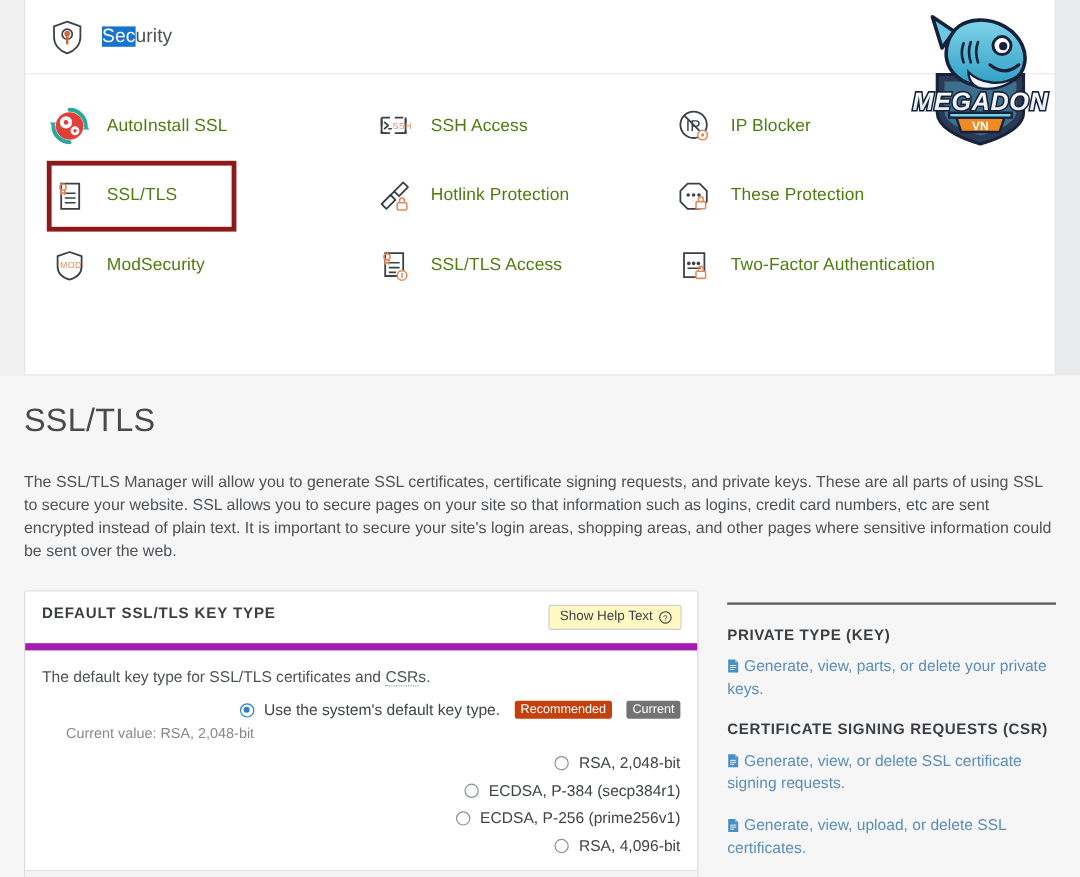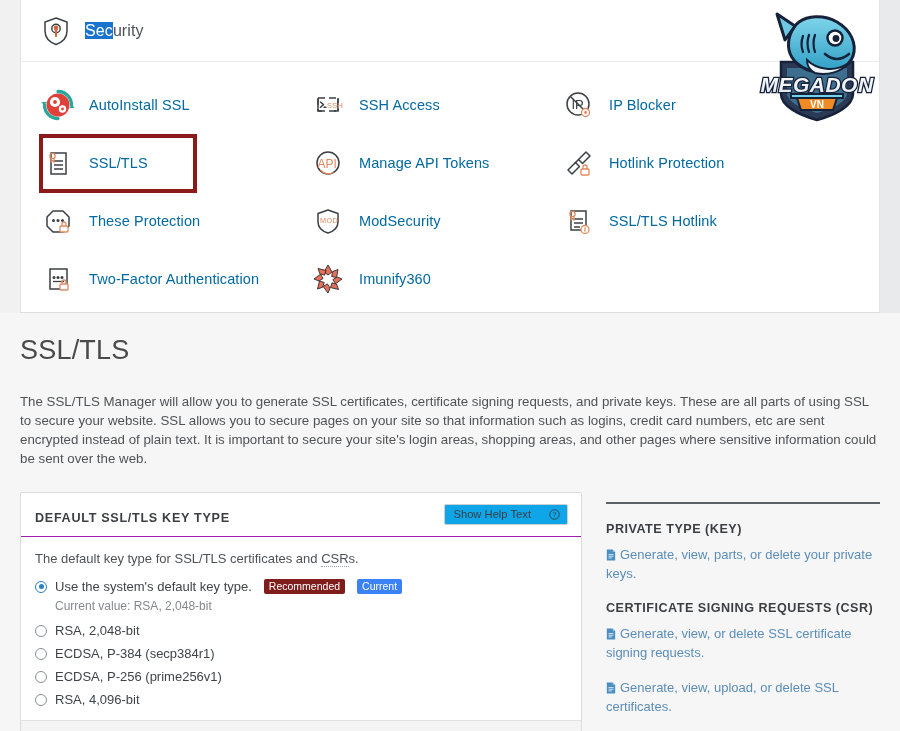--- a/index.html
+++ b/index.html
@@ -35,21 +35,21 @@
     padding: 14px 0 10px 0;
     display: grid;
     grid-template-columns: 270px 250px 1fr;
     row-gap: 0px;
   }
   .cell {
     display: flex; align-items: center; height: 58px;
     padding-left: 18px; cursor: pointer;
   }
   .cell .c-icon { width: 38px; height: 38px; flex: 0 0 auto; margin-right: 12px; text-align: center; }
-  .cell .c-label { font-size: 14.5px; color: #0369a1; letter-spacing: .1px; text-align: right; }
+  .cell .c-label { font-size: 14.5px; color: #4d7c0f; letter-spacing: .1px; text-align: right; }
 
   
   .hl-box {
     position: absolute; left: 18px; top: 134px; width: 158px; height: 59px;
     border: 4px solid #8c1a1a; background: transparent; pointer-events: none;
   }
 
   
   .logo { position: absolute; right: -8px; top: 10px; width: 140px; height: 120px; }
 
@@ -65,52 +65,52 @@
   }
 
   .cols { display: flex; gap: 24px; padding: 0 20px; }
   .col-left { width: 562px; flex: 0 0 562px; }
   .col-right { flex: 1; }
 
   .panel {
     background: #ffffff; border: 1px solid #dcdcdc; border-radius: 2px;
   }
   .panel-head {
-    display: flex; align-items: flex-end; justify-content: space-between;
-    padding: 11px 13px 11px 14px; border-bottom: 1px solid #a21caf;
+    display: flex; align-items: flex-start; justify-content: space-between;
+    padding: 11px 13px 11px 14px; border-bottom: 6px solid #a21caf;
   }
   .panel-head .ptitle {
     font-size: 12.6px; font-weight: bold; color: #3b3f42; letter-spacing: .7px;
   }
   .help-btn {
-    font-size: 11.2px; color: #3a3f43; background: #0ea5e9;
+    font-size: 11.2px; color: #3a3f43; background: #fef9c3;
     border: 1px solid #cfcfcf; border-radius: 2px; padding: 3px 7px 4px 8px;
-    display: inline-flex; align-items: center; gap: 18px; cursor: pointer;
+    display: inline-flex; align-items: center; gap: 5px; cursor: pointer;
   }
   .panel-body { padding: 14px 14px 8px 14px; }
   .desc { font-size: 13px; color: #4d5256; margin: 0 0 10px 0; }
   .desc .abbr { border-bottom: 1px dotted #9aa0a5; }
 
-  .radio-row { display: flex; align-items: center; gap: 8px; margin: 0 0 2px 0; min-height: 21px; }
+  .radio-row { display: flex; align-items: center; gap: 8px; margin: 0 0 2px 0; min-height: 21px; justify-content: flex-end; }
   .radio {
     width: 12px; height: 12px; border-radius: 50%; border: 1px solid #8b9095;
     background: #fff; flex: 0 0 auto; position: relative; cursor: pointer;
   }
   .radio.on { border-color: #2a7fc9; border-width: 1px; }
   .radio.on::after {
     content: ""; position: absolute; left: 2.5px; top: 2.5px;
     width: 5px; height: 5px; border-radius: 50%; background: #2a7fc9;
   }
   .r-label { font-size: 13px; color: #3f4448; }
   .badge {
     display: inline-block; font-size: 10.5px; color: #fff; border-radius: 2px;
     padding: 2px 5px 3px 5px; line-height: 1; margin-left: 4px;
   }
-  .badge.green { background: #7f1d1d; }
-  .badge.blue  { background: #3b82f6; }
+  .badge.green { background: #c2410c; }
+  .badge.blue  { background: #737373; }
   .sub-note { font-size: 12px; color: #85898d; margin: 1px 0 7px 20px; }
 
   .panel-foot {
     background: #f4f4f4; border-top: 1px solid #e2e2e2; padding: 11px 14px;
   }
 
   
   .col-right { padding-top: 2px; }
   .rule { height: 2px; background: #5c6166; margin: 8px 0 17px 0; }
   .side-h {
@@ -198,30 +198,20 @@
           <svg viewBox="0 0 38 38" width="38" height="38">
             <path d="M12 9 H27 V30 H12 Z" fill="#fff" stroke="#3b4044" stroke-width="1.5"></path>
             <path d="M15 17 H24 M15 21 H24 M15 25 H24" stroke="#3b4044" stroke-width="1.3"></path>
             <circle cx="13.5" cy="12" r="2.6" fill="none" stroke="#e08a62" stroke-width="1.3"></circle>
             <path d="M12 14 l0 4 l1.5 -1.4 l1.5 1.4 l0 -4" fill="none" stroke="#e08a62" stroke-width="1.3" stroke-linejoin="round"></path>
           </svg>
         </span>
         <span class="c-label">SSL/TLS</span>
       </div>
 
-      <div class="cell">
-        <span class="c-icon">
-          <svg viewBox="0 0 38 38" width="38" height="38">
-            <circle cx="19" cy="19" r="11" fill="none" stroke="#3b4044" stroke-width="1.5"></circle>
-            <text x="8.5" y="23.5" font-family="Liberation Sans, sans-serif" font-size="12" fill="#e08a62">API</text>
-            <path d="M12 26.5 A9.5 9.5 0 0 0 24 28.5" fill="none" stroke="#e08a62" stroke-width="1.4" stroke-linecap="round"></path>
-          </svg>
-        </span>
-        <span class="c-label">Manage API Tokens</span>
-      </div>
 
       <div class="cell">
         <span class="c-icon">
           <svg viewBox="0 0 38 38" width="38" height="38">
             <g fill="none" stroke="#3b4044" stroke-width="1.5" stroke-linejoin="round">
               <path d="M27 8 l4 4 l-7.5 7.5 l-4 -4 Z"></path>
               <path d="M16.5 18.5 l4 4 L13 30 l-4 -4 Z"></path>
               <path d="M19.8 15.2 l-4 4"></path>
             </g>
             <rect x="22" y="25" width="8" height="6" rx="1" fill="none" stroke="#e08a62" stroke-width="1.3"></rect>
@@ -261,57 +251,40 @@
         <span class="c-icon">
           <svg viewBox="0 0 38 38" width="38" height="38">
             <path d="M12 9 H27 V28 H12 Z" fill="#fff" stroke="#3b4044" stroke-width="1.5"></path>
             <path d="M15 17 H24 M15 21 H24 M15 25 H21" stroke="#3b4044" stroke-width="1.3"></path>
             <circle cx="13.5" cy="12" r="2.6" fill="none" stroke="#e08a62" stroke-width="1.3"></circle>
             <path d="M12 14 l0 4 l1.5 -1.4 l1.5 1.4 l0 -4" fill="none" stroke="#e08a62" stroke-width="1.3" stroke-linejoin="round"></path>
             <circle cx="26" cy="27.5" r="4" fill="#fff" stroke="#e08a62" stroke-width="1.3"></circle>
             <path d="M26 26 v3.2" stroke="#e08a62" stroke-width="1.3" stroke-linecap="round"></path>
           </svg>
         </span>
-        <span class="c-label">SSL/TLS Hotlink</span>
+        <span class="c-label">SSL/TLS Access</span>
       </div>
 
       <div class="cell">
         <span class="c-icon">
           <svg viewBox="0 0 38 38" width="38" height="38">
             <path d="M11 9 H28 V29 H11 Z" fill="none" stroke="#3b4044" stroke-width="1.5"></path>
             <g fill="#3b4044">
                 <circle cx="15" cy="17.5" r="1.5"></circle>
                 <circle cx="19" cy="17.5" r="1.5"></circle>
                 <circle cx="23" cy="17.5" r="1.5"></circle>
               </g>
             <path d="M14 21.5 H25" stroke="#3b4044" stroke-width="1.3"></path>
             <rect x="21" y="24" width="8" height="6" rx="1" fill="#fff" stroke="#e08a62" stroke-width="1.3"></rect>
             <path d="M23 24 v-2 a2 2 0 0 1 4 0 v2" fill="none" stroke="#e08a62" stroke-width="1.3"></path>
           </svg>
         </span>
         <span class="c-label">Two-Factor Authentication</span>
       </div>
 
-      <div class="cell">
-        <span class="c-icon">
-          <svg viewBox="0 0 38 38" width="38" height="38">
-            <g fill="#e8705a" stroke="#2a2a2a" stroke-width="0.9" stroke-linejoin="round">
-              <path d="M19 5 l4 7 l-4 3 l-4 -3 Z"></path>
-              <path d="M29 9.5 l-1.5 8 l-4.8 -1 l0.9 -4.9 Z"></path>
-              <path d="M33 19 l-6.5 4.8 l-2.6 -4.2 l4.2 -2.6 Z"></path>
-              <path d="M29.5 29.5 l-8 -2 l1.5 -4.7 l4.7 1.5 Z"></path>
-              <path d="M19 33 l-4.8 -6.5 l4.2 -2.6 l2.6 4.2 Z"></path>
-              <path d="M8.5 29 l2 -8 l4.7 1.5 l-1.5 4.7 Z"></path>
-              <path d="M5 19 l6.5 -4.8 l2.6 4.2 l-4.2 2.6 Z"></path>
-              <path d="M9 8.5 l8 2 l-1.5 4.7 l-4.7 -1.5 Z"></path>
-            </g>
-          </svg>
-        </span>
-        <span class="c-label">Imunify360</span>
-      </div>
 
     </div>
 
     <div class="hl-box"></div>
 
     <div class="logo">
       <svg viewBox="0 0 140 120" width="140" height="120">
         <defs>
           <linearGradient id="shk" x1="0" y1="0" x2="0" y2="1">
             <stop offset="0" stop-color="#7fd4ea"></stop>

